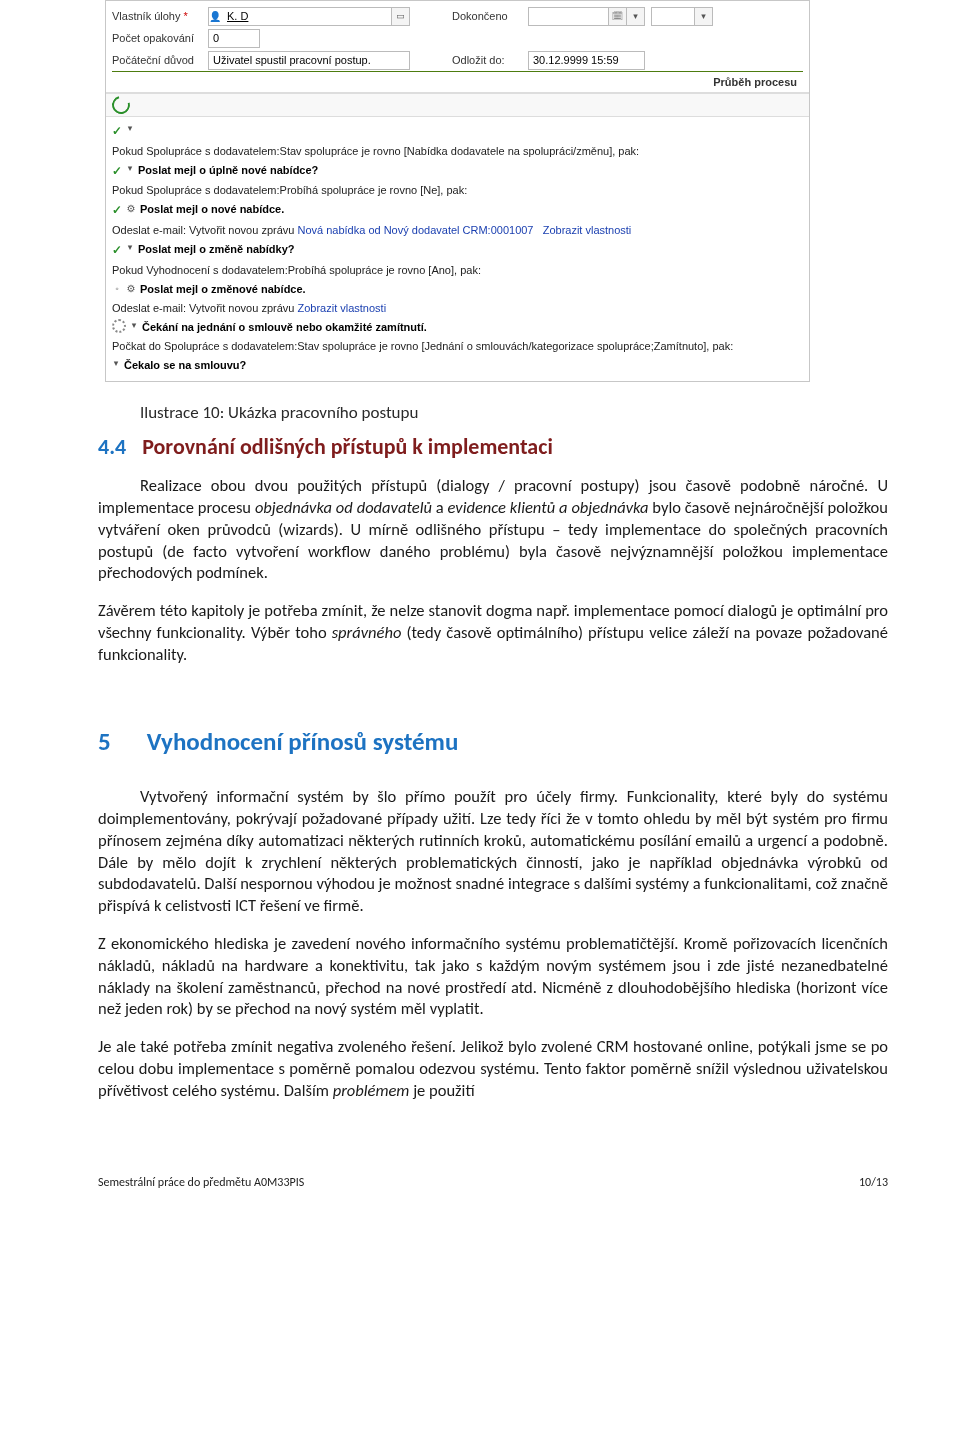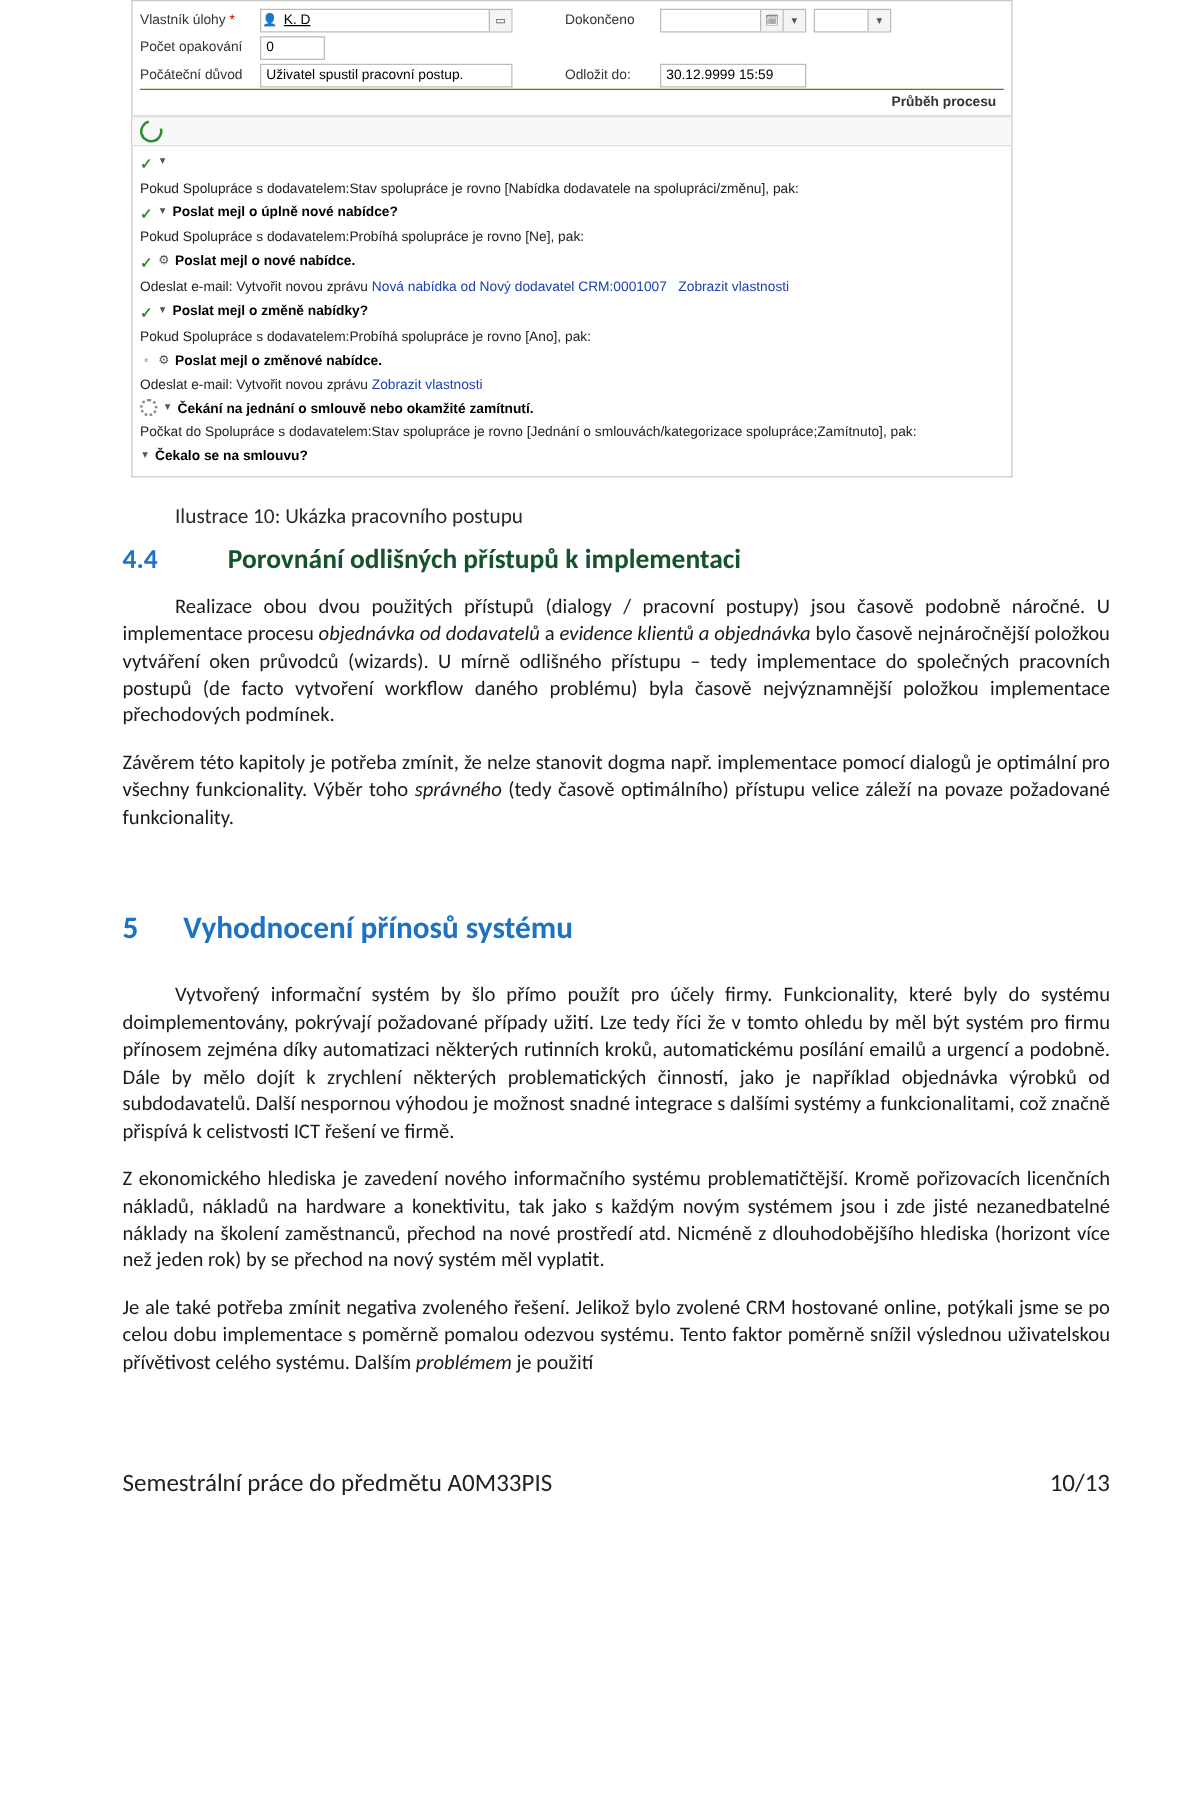--- a/index.html
+++ b/index.html
@@ -122,32 +122,32 @@
     color: #1a1a1a;
   }
   .caption {
     font-size: 17px;
     color: #2a2a2a;
     text-indent: 42px;
     margin: 8px 0 6px 0;
   }
   .h2row { display: flex; gap: 16px; margin: 8px 0 14px 0; }
   .h2num { color: #1d73c2; font-size: 22px; font-weight: 600; }
-  .h2txt { color: #14532d; font-size: 22px; font-weight: 600; margin-left: 40px; }
+  .h2txt { color: #7f1d1d; font-size: 22px; font-weight: 600; }
   .h1row { display: flex; gap: 36px; margin: 60px 0 28px 0; }
   .h1num { color: #1d73c2; font-size: 25px; font-weight: 700; }
   .h1txt { color: #1d73c2; font-size: 25px; font-weight: 700; }
   p.body { margin: 0 0 16px 0; text-align: justify; }
   p.body.first { text-indent: 42px; }
   .em { font-style: italic; }
   .footer {
     display: flex;
     justify-content: space-between;
     padding: 58px 72px 0 98px;
-    font-size: 20px;
+    font-size: 12px;
     color: #222;
   }
 </style>
 </head>
 <body>
 
 <div class="shot">
   <div class="form-area">
     <div class="row">
       <span class="lbl">
@@ -222,21 +222,21 @@
         &nbsp;
         <span class="link-blue">Zobrazit vlastnosti</span>
       </span>
     </div>
     <div class="item bold indent2">
       <span class="chk">✓</span>
       <span class="tri">▾</span>
       <span class="text">Poslat mejl o změně nabídky?</span>
     </div>
     <div class="item indent3">
-      <span class="text">Pokud Spolupráce s dodavatelem:Probíhá spolupráce je rovno [Ano], pak:</span>
+      <span class="text">Pokud Vyhodnocení s dodavatelem:Probíhá spolupráce je rovno [Ano], pak:</span>
     </div>
     <div class="item bold indent3">
       <span class="dot">◦</span>
       <span class="gear">⚙</span>
       <span class="text">Poslat mejl o změnové nabídce.</span>
     </div>
     <div class="item indent4">
       <span class="text">
         <span>Odeslat e-mail: Vytvořit novou zprávu  </span>
         <span class="link-blue">Zobrazit vlastnosti</span>

